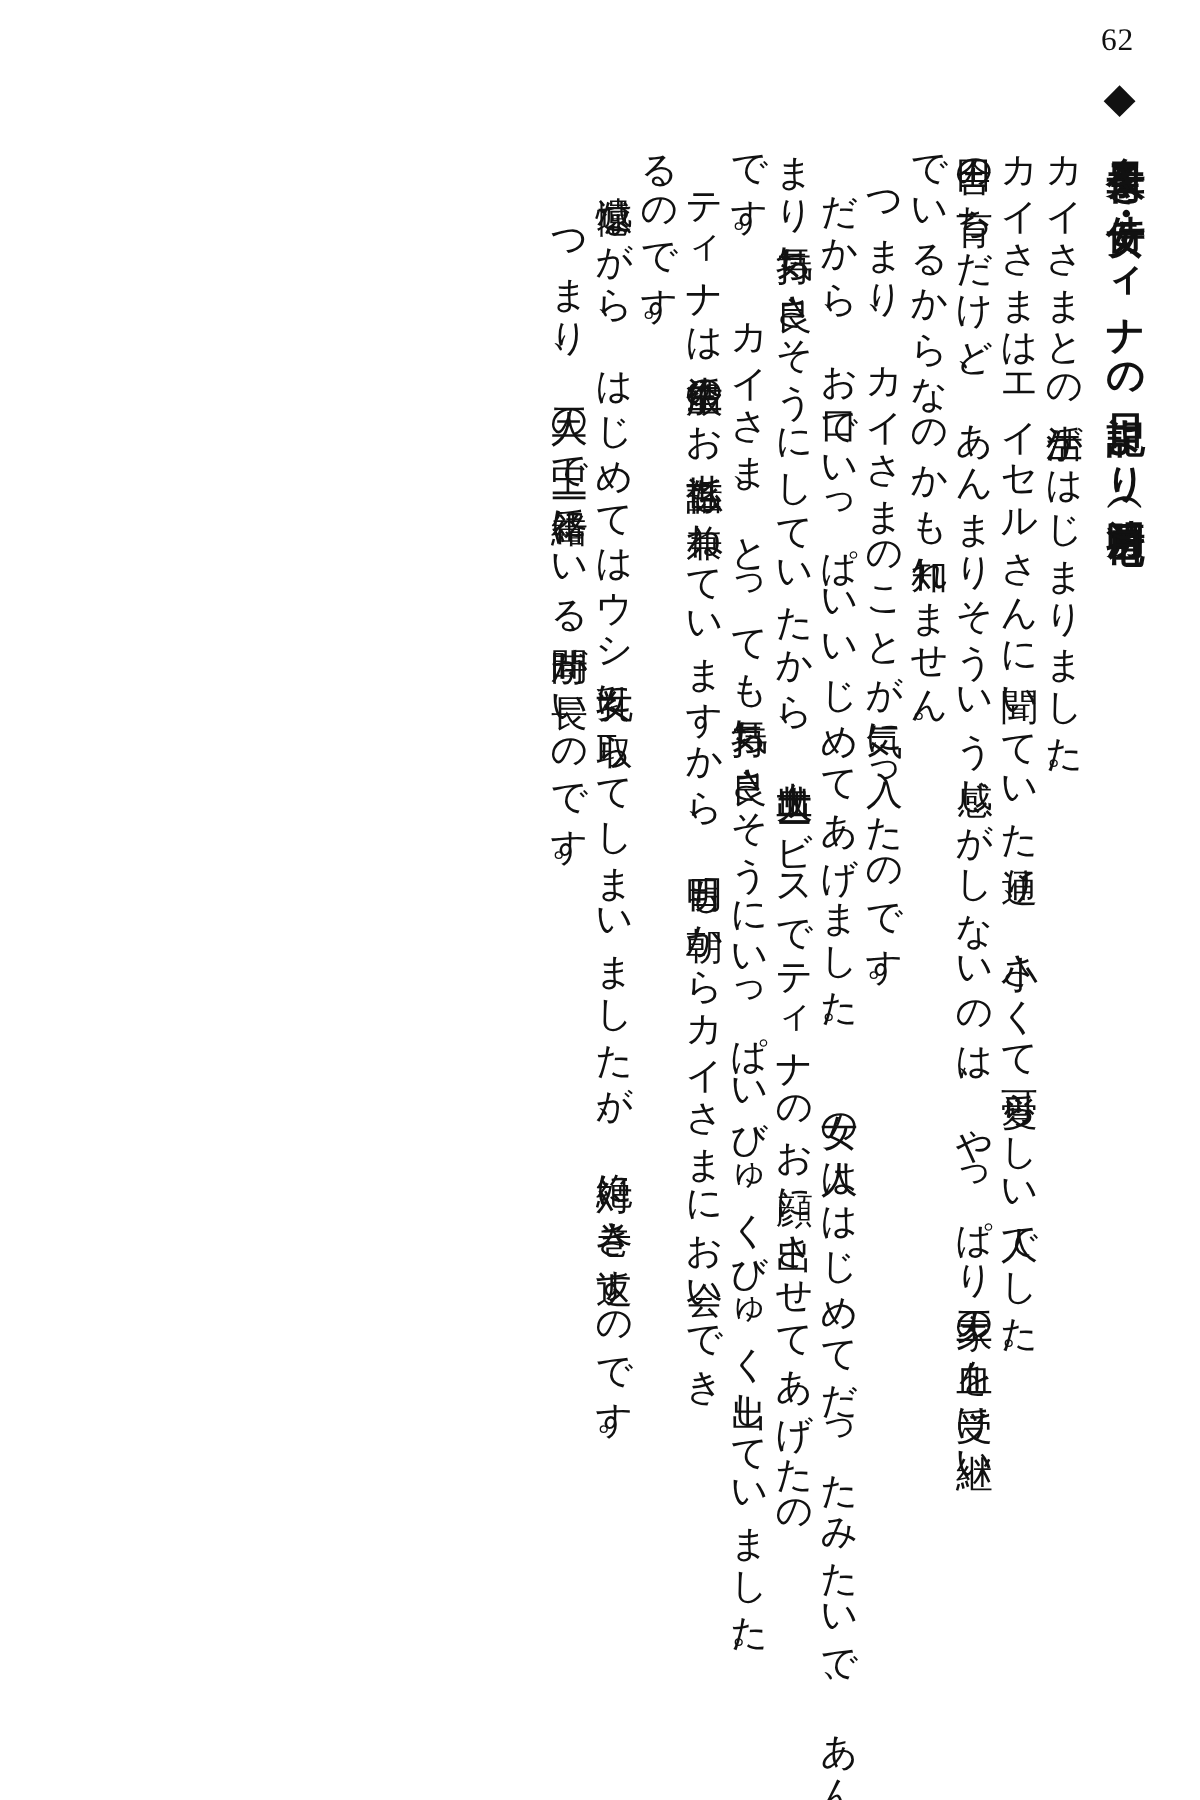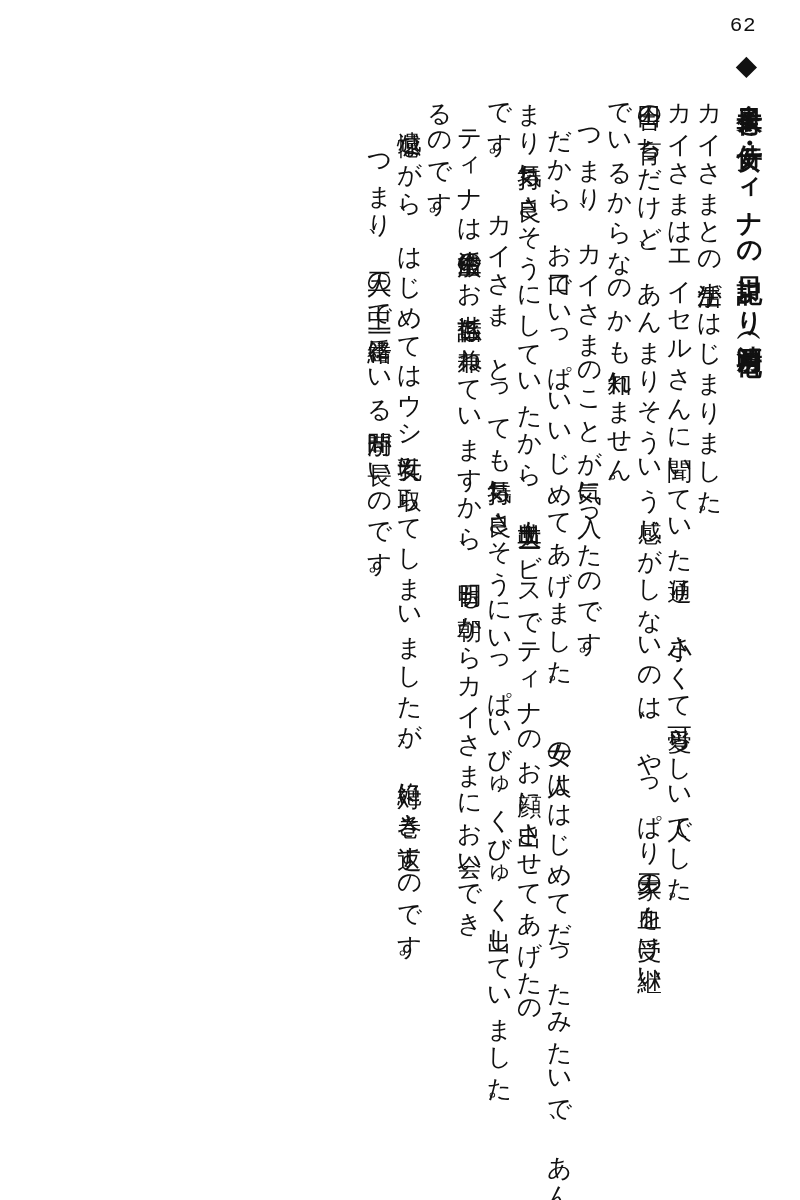--- a/index.html
+++ b/index.html
@@ -14,21 +14,21 @@
     background: #ffffff;
     overflow: hidden;
     font-family: "DejaVu Serif", "Liberation Serif", serif;
     color: #111111;
   }
   .page-number {
     position: absolute;
     top: 14px;
     right: 44px;
     font-size: 21px;
-    font-family: Liberation Mono, monospace;
+    font-family: Liberation Serif, serif;
     letter-spacing: 0.5px;
     color: #111111;
   }
   .body-area {
     position: absolute;
     top: 60px;
     right: 38px;
     bottom: 40px;
     left: 52px;
     display: flex;

